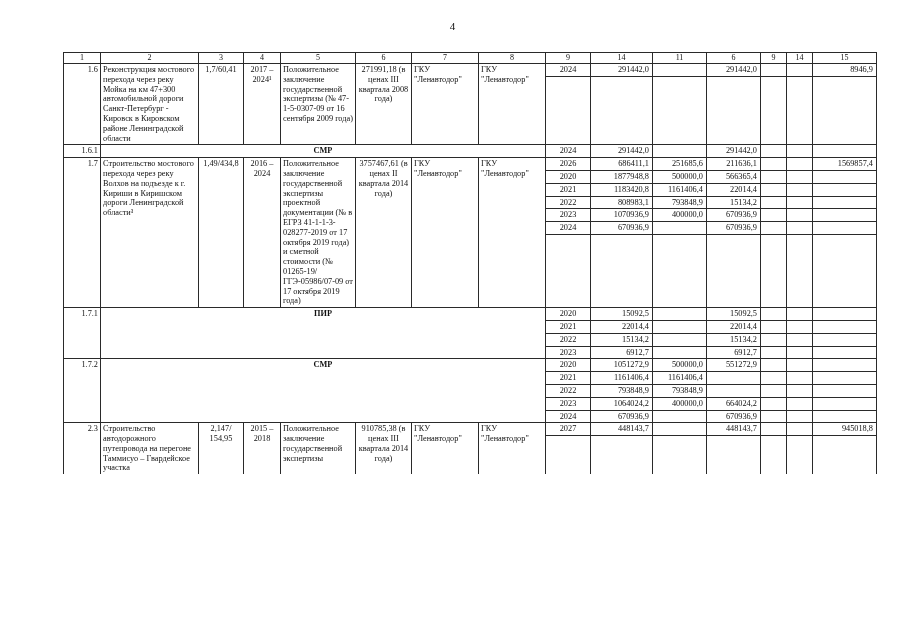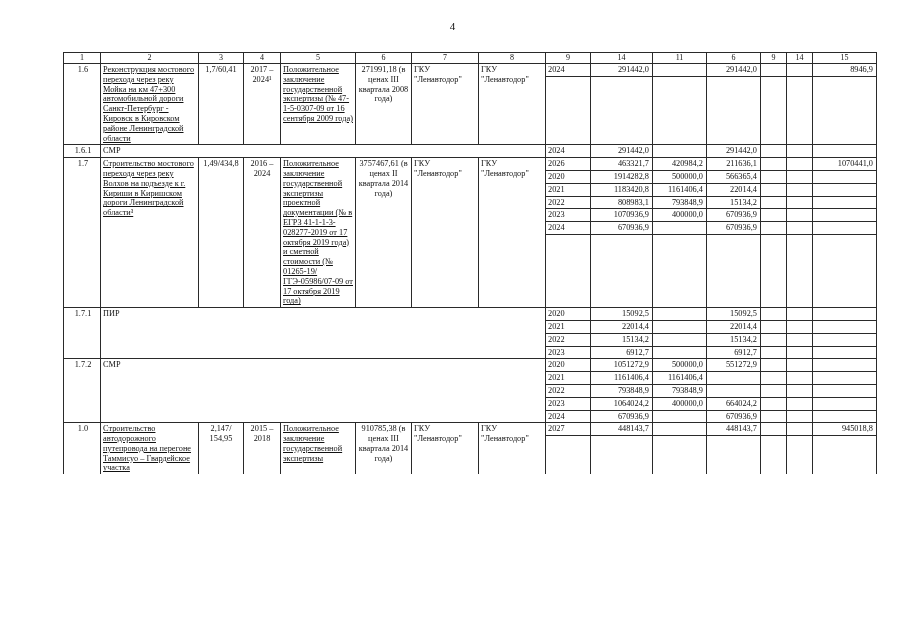--- a/index.html
+++ b/index.html
@@ -33,26 +33,26 @@
     word-wrap:break-word;
   }
   thead td{
     text-align:center;
     font-size:8px;
     padding:0 1px;
     height:10px;
     line-height:10px;
   }
   tr.yr{height:10px;}
-  .c-id{text-align:center;padding-left:4px;}
-  .c-name{text-align:left;text-decoration:underline;}
+  .c-id{text-align:right;padding-left:4px;}
+  .c-name{text-align:left;}
   .c-c{text-align:center;}
   .c-org{text-align:left;}
-  .c-label{text-align:left;}
-  .c-year{text-align:left;}
+  .c-label{text-align:center;font-weight:bold;}
+  .c-year{text-align:center;}
   .c-num-r{text-align:right;padding-right:3px;}
   .c-sm{}
   .no-b{border-bottom:none;}
 </style>
 </head>
 <body>
 
 <div class="page">
   <div class="page-number">4</div>
 
@@ -135,30 +135,30 @@
           <tr class="yr">
             <td class="c-id" rowspan="7">1.7</td>
             <td class="c-name" rowspan="7">Строительство мостового перехода через реку Волхов на подъезде к г. Кириши в Киришском дороги Ленинградской области³</td>
             <td class="c-c" rowspan="7">1,49/434,8</td>
             <td class="c-c" rowspan="7">2016 – 2024</td>
             <td class="c-name" rowspan="7">Положительное заключение государственной экспертизы проектной документации (№ в ЕГРЗ 41-1-1-3-028277-2019 от 17 октября 2019 года) и сметной стоимости (№ 01265-19/ГГЭ-05986/07-09 от 17 октября 2019 года)</td>
             <td class="c-c" rowspan="7">3757467,61 (в ценах II квартала 2014 года)</td>
             <td class="c-org" rowspan="7">ГКУ "Ленавтодор"</td>
             <td class="c-org" rowspan="7">ГКУ "Ленавтодор"</td>
             <td class="c-year">2026</td>
-            <td class="c-num-r">463321,7</td>
-            <td class="c-num-r">420984,2</td>
+            <td class="c-num-r">686411,1</td>
+            <td class="c-num-r">251685,6</td>
             <td class="c-num-r">211636,1</td>
             <td class="c-sm"></td>
             <td class="c-sm"></td>
-            <td class="c-num-r">1070441,0</td>
+            <td class="c-num-r">1569857,4</td>
           </tr>
           <tr class="yr">
             <td class="c-year">2020</td>
-            <td class="c-num-r">1914282,8</td>
+            <td class="c-num-r">1877948,8</td>
             <td class="c-num-r">500000,0</td>
             <td class="c-num-r">566365,4</td>
             <td class="c-sm"></td>
             <td class="c-sm"></td>
             <td class="c-num-r"></td>
           </tr>
           <tr class="yr">
             <td class="c-year">2021</td>
             <td class="c-num-r">1183420,8</td>
             <td class="c-num-r">1161406,4</td>
@@ -282,21 +282,21 @@
           <tr class="yr">
             <td class="c-year">2024</td>
             <td class="c-num-r">670936,9</td>
             <td class="c-num-r"></td>
             <td class="c-num-r">670936,9</td>
             <td class="c-sm"></td>
             <td class="c-sm"></td>
             <td class="c-num-r"></td>
           </tr>
           <tr class="yr">
-            <td class="c-id no-b" rowspan="2">1.0</td>
+            <td class="c-id no-b" rowspan="2">2.3</td>
             <td class="c-name no-b" rowspan="2">Строительство автодорожного путепровода на перегоне Таммисуо – Гвардейское участка</td>
             <td class="c-c no-b" rowspan="2">2,147/ 154,95</td>
             <td class="c-c no-b" rowspan="2">2015 – 2018</td>
             <td class="c-name no-b" rowspan="2">Положительное заключение государственной экспертизы</td>
             <td class="c-c no-b" rowspan="2">910785,38 (в ценах III квартала 2014 года)</td>
             <td class="c-org no-b" rowspan="2">ГКУ "Ленавтодор"</td>
             <td class="c-org no-b" rowspan="2">ГКУ "Ленавтодор"</td>
             <td class="c-year">2027</td>
             <td class="c-num-r">448143,7</td>
             <td class="c-num-r"></td>

